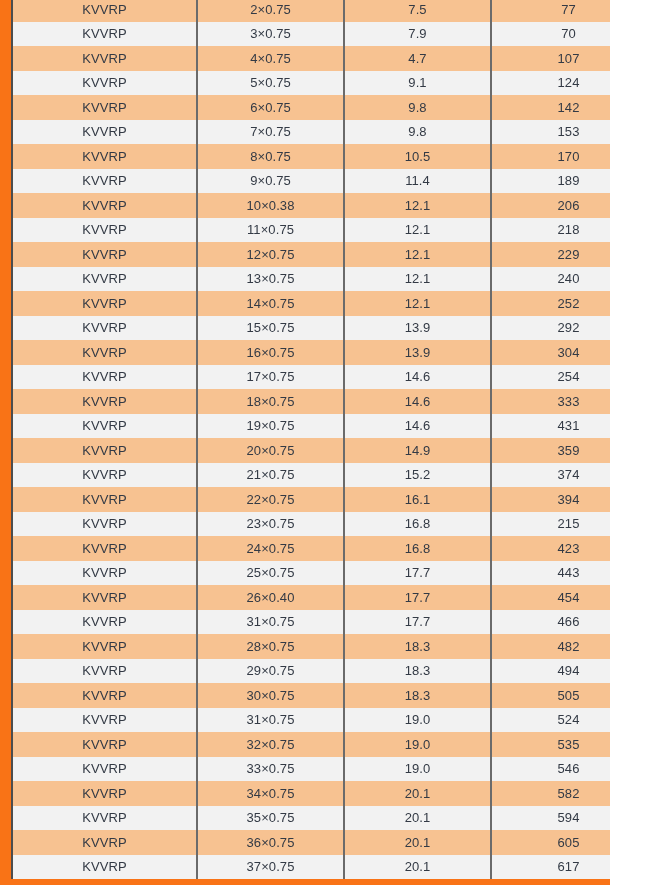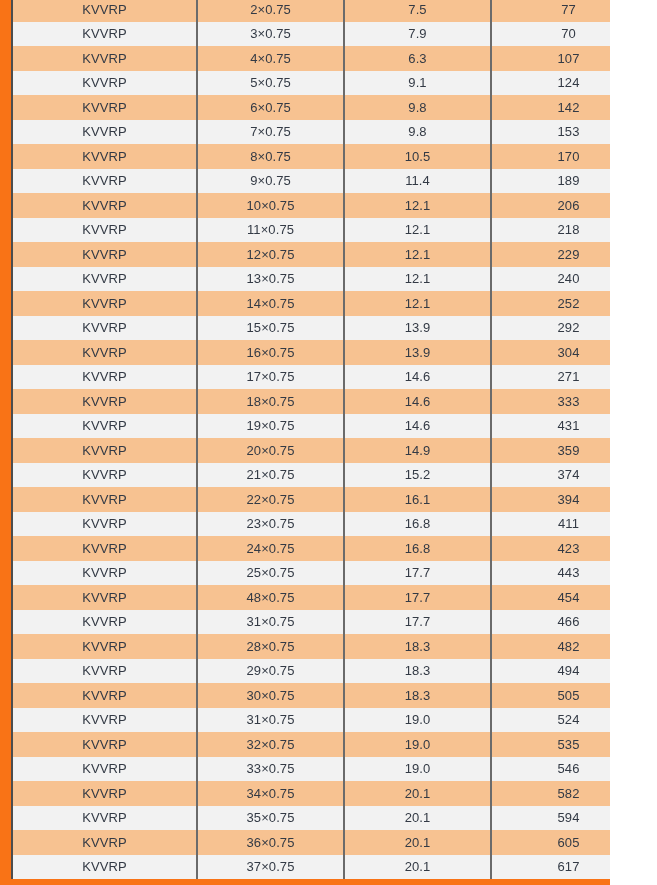--- a/index.html
+++ b/index.html
@@ -86,21 +86,21 @@
           </tr>
           <tr class="row-even">
             <td class="col-type">KVVRP</td>
             <td class="col-spec">3×0.75</td>
             <td class="col-diam">7.9</td>
             <td class="col-weight">70</td>
           </tr>
           <tr class="row-odd">
             <td class="col-type">KVVRP</td>
             <td class="col-spec">4×0.75</td>
-            <td class="col-diam">6.3</td>
+            <td class="col-diam">4.7</td>
             <td class="col-weight">107</td>
           </tr>
           <tr class="row-even">
             <td class="col-type">KVVRP</td>
             <td class="col-spec">5×0.75</td>
             <td class="col-diam">9.1</td>
             <td class="col-weight">124</td>
           </tr>
           <tr class="row-odd">
             <td class="col-type">KVVRP</td>
@@ -121,21 +121,21 @@
             <td class="col-weight">170</td>
           </tr>
           <tr class="row-even">
             <td class="col-type">KVVRP</td>
             <td class="col-spec">9×0.75</td>
             <td class="col-diam">11.4</td>
             <td class="col-weight">189</td>
           </tr>
           <tr class="row-odd">
             <td class="col-type">KVVRP</td>
-            <td class="col-spec">10×0.75</td>
+            <td class="col-spec">10×0.38</td>
             <td class="col-diam">12.1</td>
             <td class="col-weight">206</td>
           </tr>
           <tr class="row-even">
             <td class="col-type">KVVRP</td>
             <td class="col-spec">11×0.75</td>
             <td class="col-diam">12.1</td>
             <td class="col-weight">218</td>
           </tr>
           <tr class="row-odd">
@@ -165,21 +165,21 @@
           <tr class="row-odd">
             <td class="col-type">KVVRP</td>
             <td class="col-spec">16×0.75</td>
             <td class="col-diam">13.9</td>
             <td class="col-weight">304</td>
           </tr>
           <tr class="row-even">
             <td class="col-type">KVVRP</td>
             <td class="col-spec">17×0.75</td>
             <td class="col-diam">14.6</td>
-            <td class="col-weight">271</td>
+            <td class="col-weight">254</td>
           </tr>
           <tr class="row-odd">
             <td class="col-type">KVVRP</td>
             <td class="col-spec">18×0.75</td>
             <td class="col-diam">14.6</td>
             <td class="col-weight">333</td>
           </tr>
           <tr class="row-even">
             <td class="col-type">KVVRP</td>
             <td class="col-spec">19×0.75</td>
@@ -201,37 +201,37 @@
           <tr class="row-odd">
             <td class="col-type">KVVRP</td>
             <td class="col-spec">22×0.75</td>
             <td class="col-diam">16.1</td>
             <td class="col-weight">394</td>
           </tr>
           <tr class="row-even">
             <td class="col-type">KVVRP</td>
             <td class="col-spec">23×0.75</td>
             <td class="col-diam">16.8</td>
-            <td class="col-weight">411</td>
+            <td class="col-weight">215</td>
           </tr>
           <tr class="row-odd">
             <td class="col-type">KVVRP</td>
             <td class="col-spec">24×0.75</td>
             <td class="col-diam">16.8</td>
             <td class="col-weight">423</td>
           </tr>
           <tr class="row-even">
             <td class="col-type">KVVRP</td>
             <td class="col-spec">25×0.75</td>
             <td class="col-diam">17.7</td>
             <td class="col-weight">443</td>
           </tr>
           <tr class="row-odd">
             <td class="col-type">KVVRP</td>
-            <td class="col-spec">48×0.75</td>
+            <td class="col-spec">26×0.40</td>
             <td class="col-diam">17.7</td>
             <td class="col-weight">454</td>
           </tr>
           <tr class="row-even">
             <td class="col-type">KVVRP</td>
             <td class="col-spec">31×0.75</td>
             <td class="col-diam">17.7</td>
             <td class="col-weight">466</td>
           </tr>
           <tr class="row-odd">

